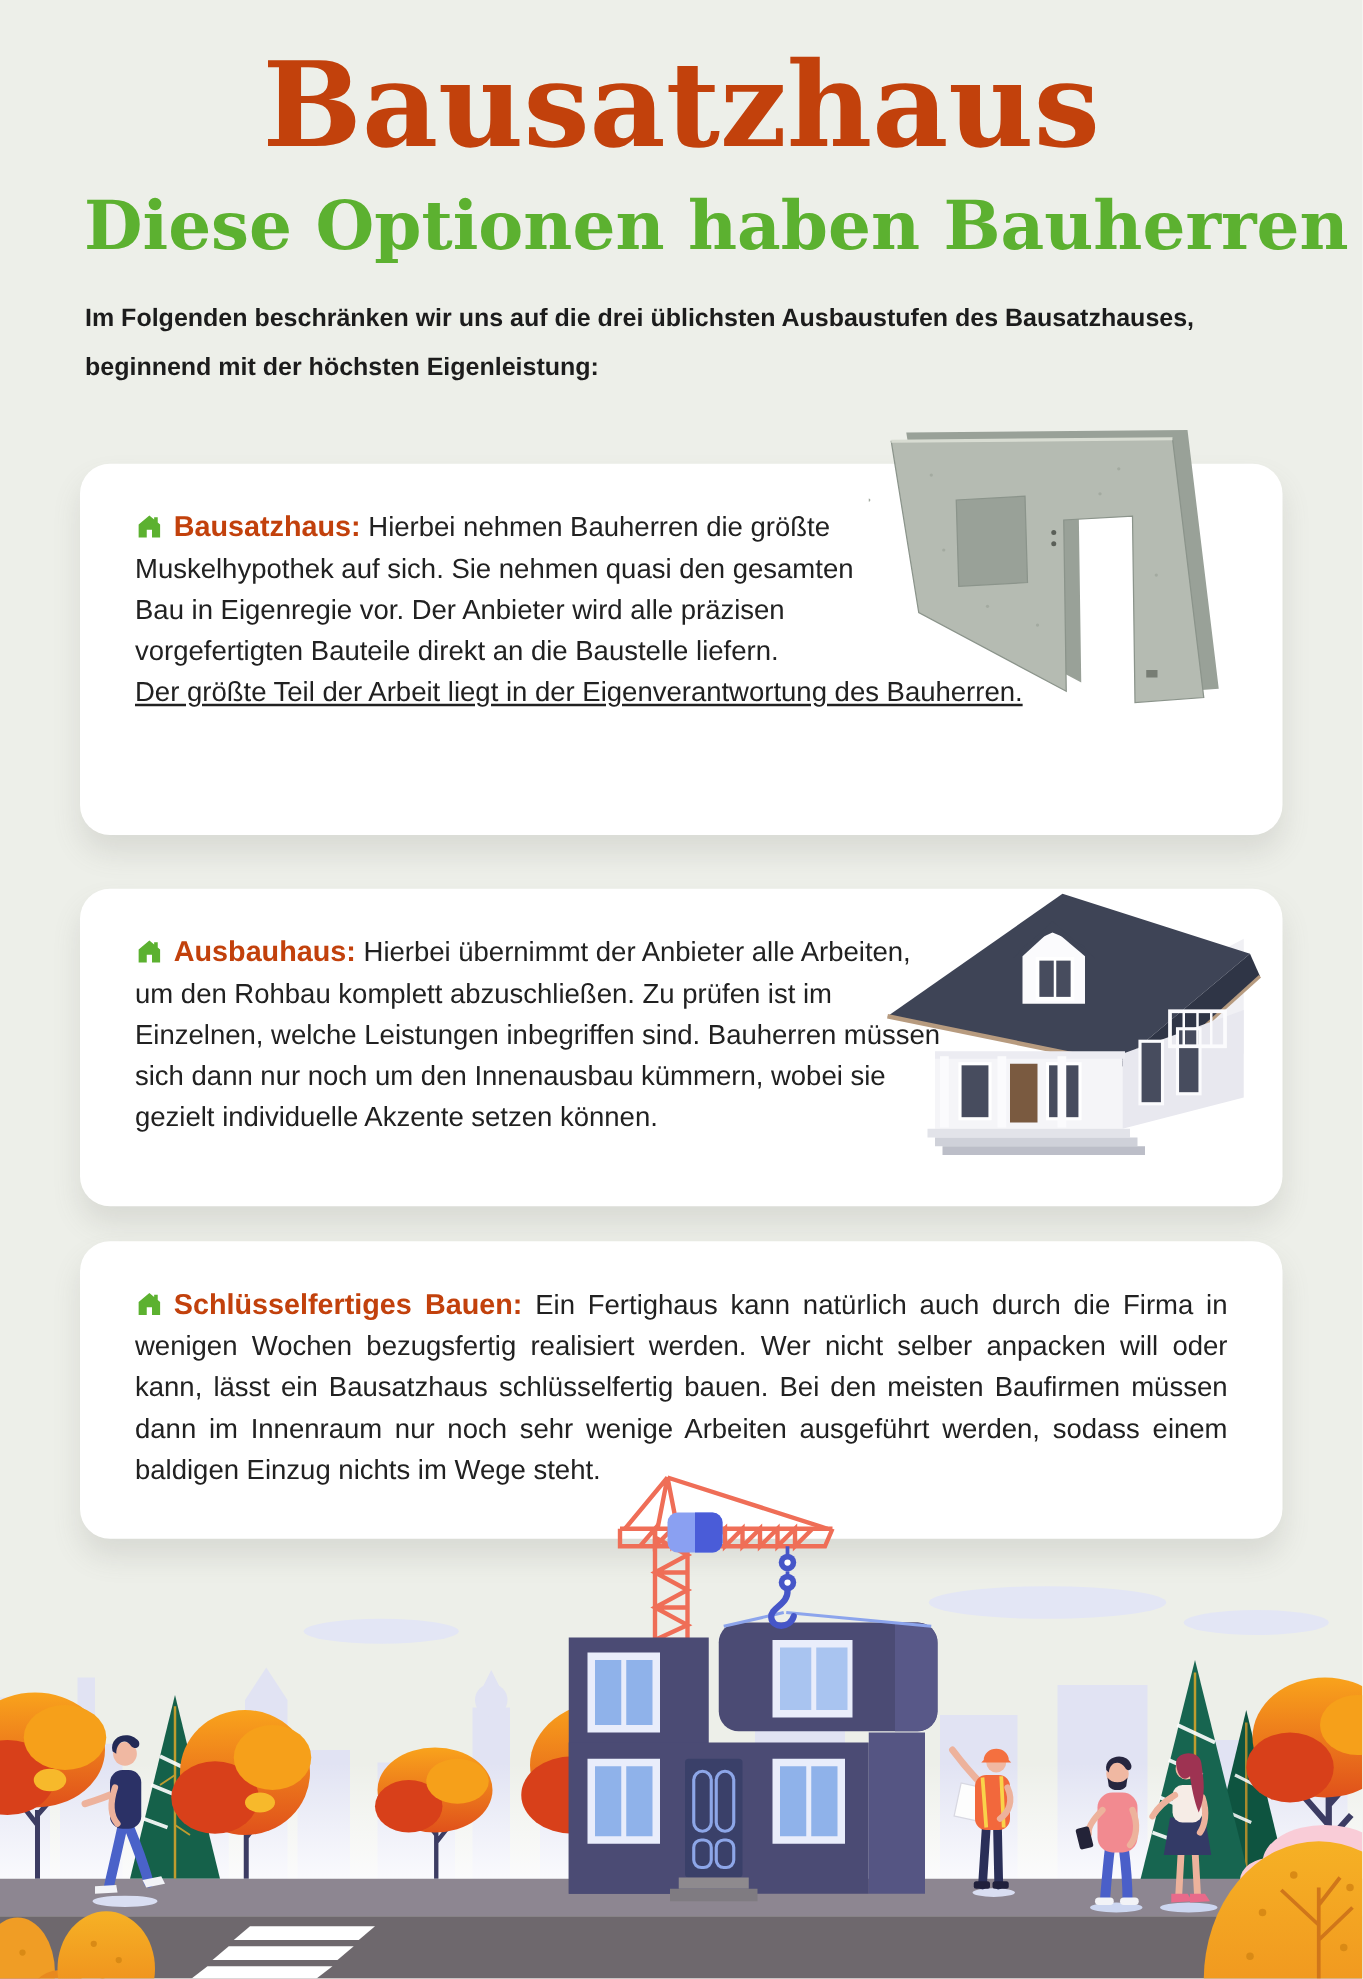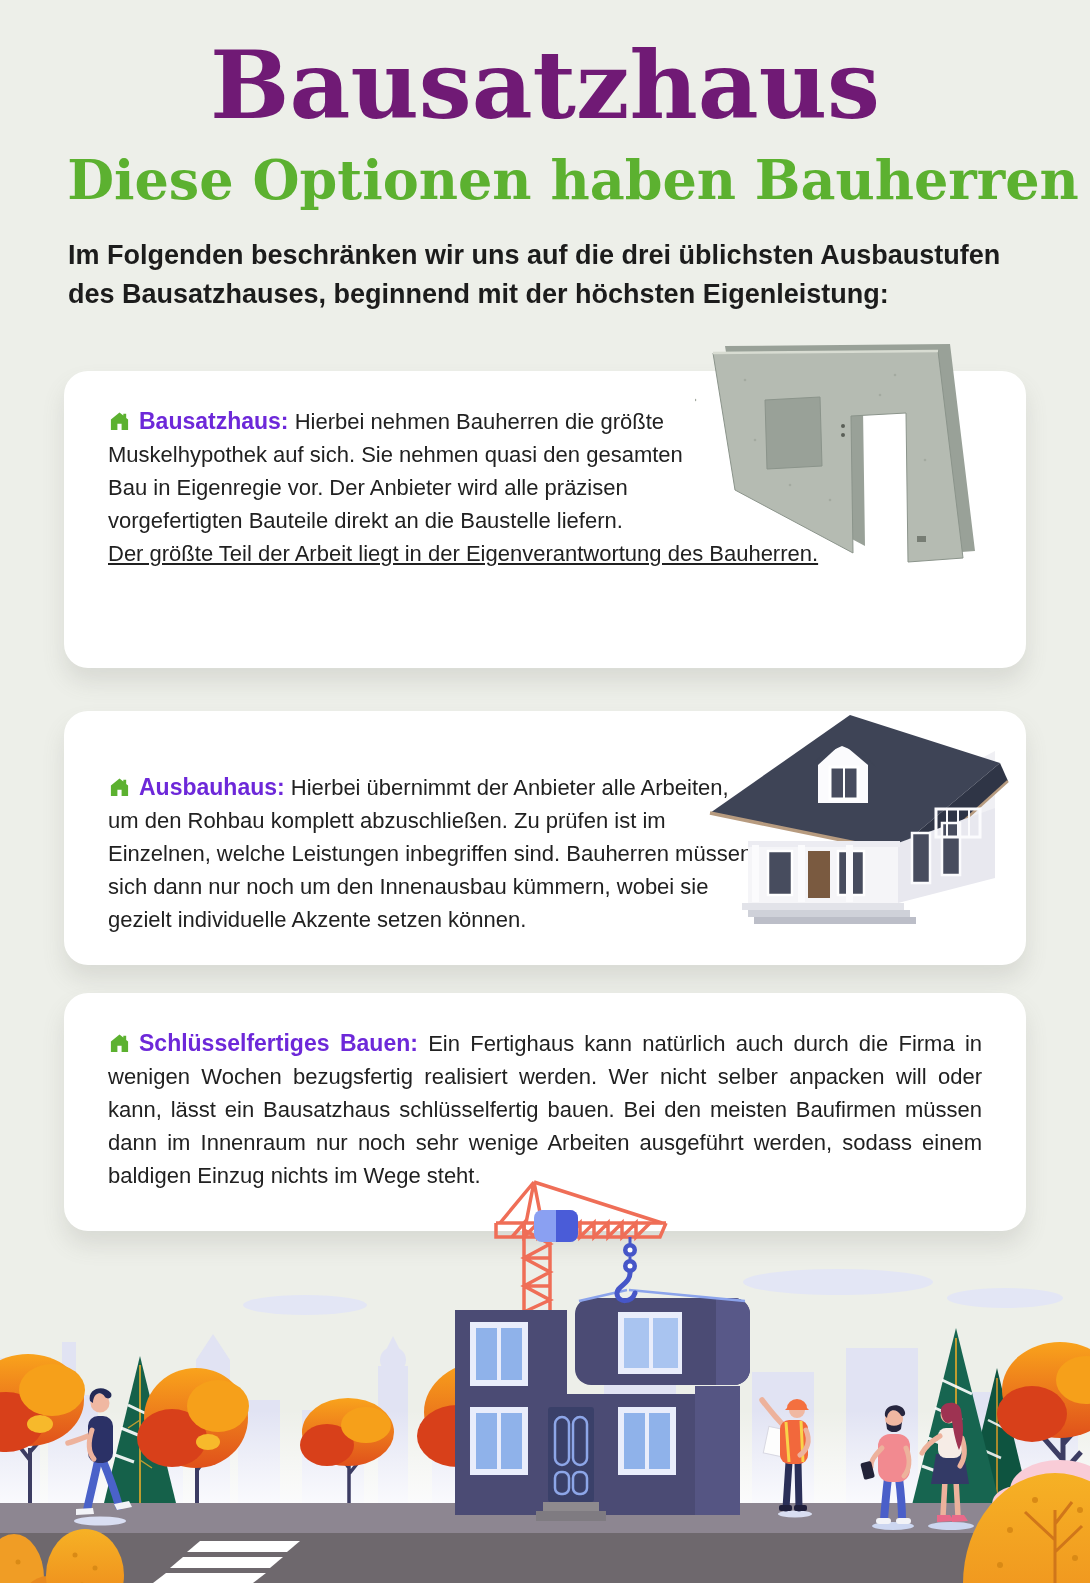--- a/index.html
+++ b/index.html
@@ -1,38 +1,38 @@
 <!DOCTYPE html>
 <html><head>
 <meta charset="utf-8">
 <style>
   html,body{margin:0;padding:0;}
   .page{position:relative;width:1090px;height:1583px;background:#edefe9;overflow:hidden;
         font-family:"Liberation Sans","DejaVu Sans",sans-serif;}
   .title{position:absolute;top:30px;left:0;width:100%;text-align:center;
          font-family:"DejaVu Serif","Liberation Serif",serif;font-weight:700;
-         font-size:94px;color:#701a75;letter-spacing:0;}
+         font-size:94px;color:#c2410c;letter-spacing:0;}
   .subtitle{position:absolute;top:148px;left:0;width:100%;text-align:center;
          font-family:"DejaVu Serif","Liberation Serif",serif;font-weight:700;
          font-size:54px;color:#5cb130;padding-left:28px;}
   .intro{position:absolute;top:236px;left:68px;width:965px;
-         font-size:27px;line-height:39px;font-weight:700;color:#1c1c1c;}
+         font-size:20px;line-height:39px;font-weight:700;color:#1c1c1c;}
   .card{position:absolute;left:64px;width:962px;background:#ffffff;border-radius:24px;
         box-shadow:0 14px 22px rgba(110,115,105,.16);}
   .card1{top:371px;height:297px;}
   .card2{top:711px;height:254px;}
   .card3{top:993px;height:238px;}
   .card-body{padding:34px 44px 0 44px;font-size:22px;line-height:33px;color:#212121;font-weight:500;}
   .para{margin:0;}
   .lead1{max-width:600px;}
   .wide1{max-width:790px;text-decoration:underline;}
   .second1{margin-top:13px;max-width:880px;}
-  .lead2{max-width:655px;margin-top:26px;}
+  .lead2{max-width:655px;}
   .just{text-align:justify;}
-  .glabel{color:#6d28d9;font-weight:700;font-size:23px;}
+  .glabel{color:#c2410c;font-weight:700;font-size:23px;}
   .icon-house{display:inline-block;width:23px;height:21px;vertical-align:-2px;margin-right:8px;}
   .art{position:absolute;}
 </style>
 </head>
 <body>
 
 <div class="page">
 
   <div class="title">Bausatzhaus</div>
   <div class="subtitle">Diese Optionen haben Bauherren</div>

